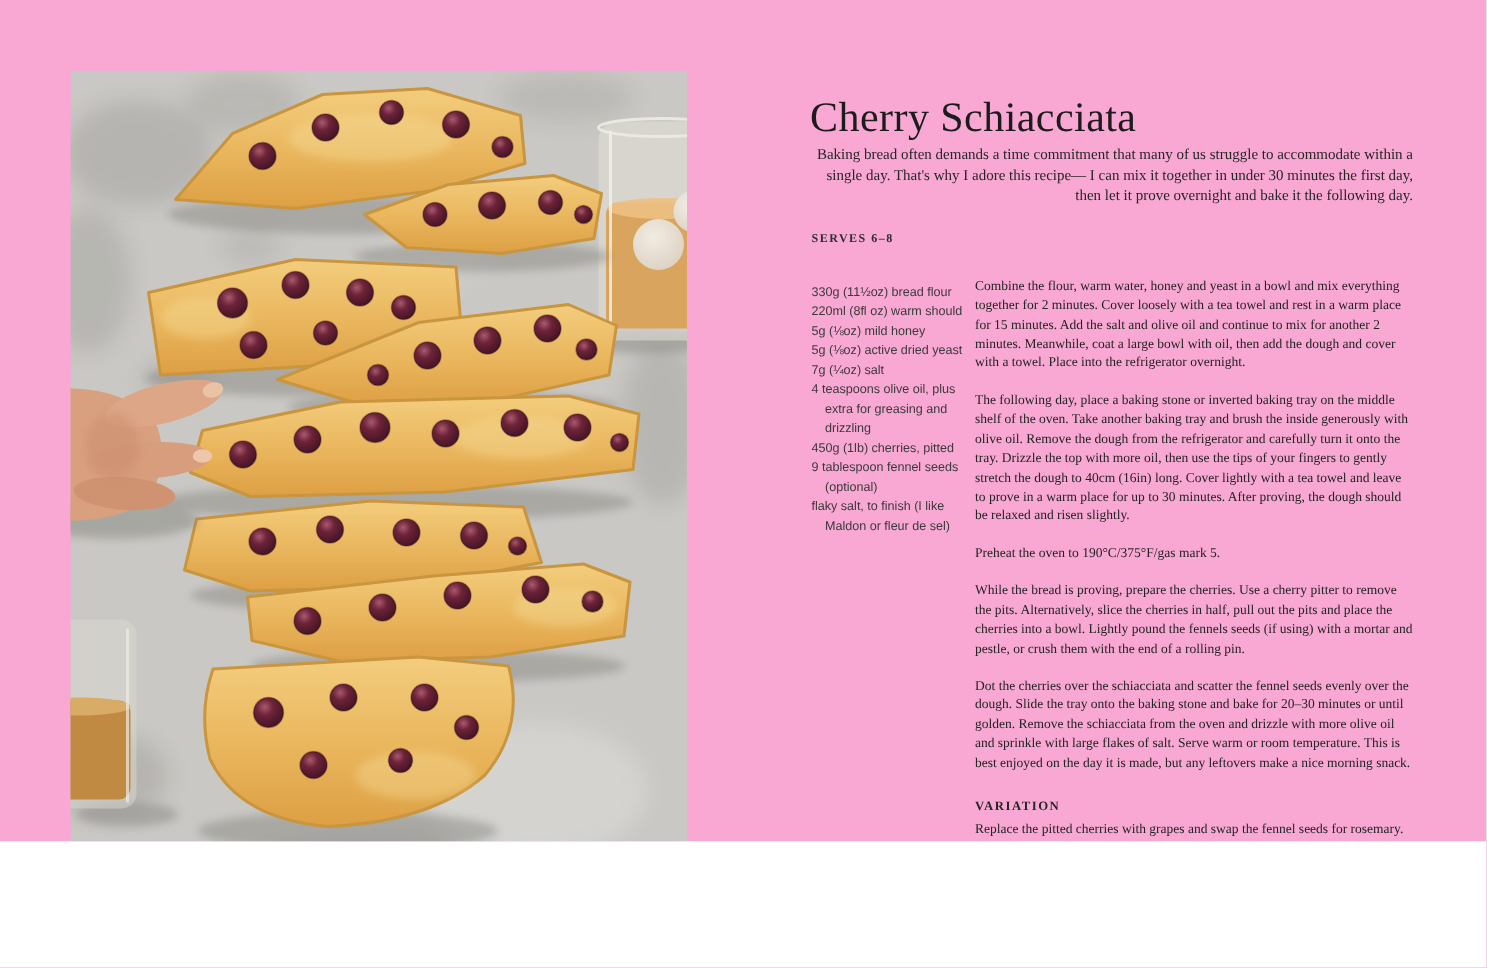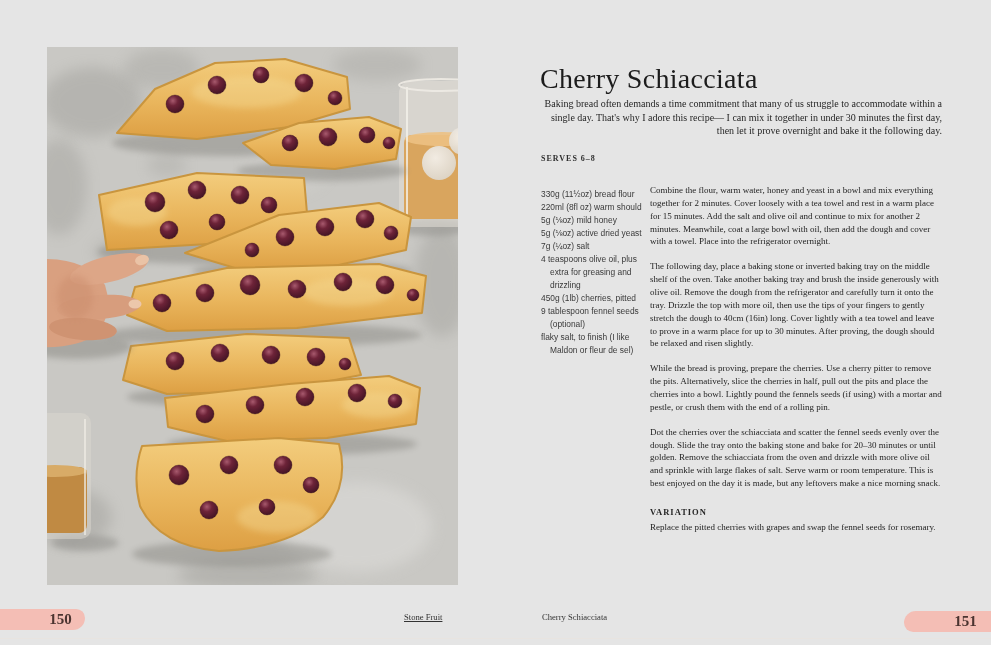--- a/index.html
+++ b/index.html
@@ -1,17 +1,17 @@
 <!DOCTYPE html>
 <html><head>
 <meta charset="utf-8">
 <style>
   html,body{margin:0;padding:0;background:#ffffff;}
   .spread{
-    position:relative;width:991px;height:645px;background:#e5e5e5;
+    position:relative;width:991px;height:561px;background:#f9a8d4;
     font-family:"Liberation Serif", serif;color:#222;overflow:hidden;
   }
   .photo{position:absolute;left:47px;top:47px;width:411px;height:538px;}
   .photo svg{display:block;}
   .title{
     position:absolute;left:540px;top:44px;font-size:28px;font-weight:400;
     color:#1c1c1c;letter-spacing:.3px;white-space:nowrap;
   }
   .intro{
     position:absolute;left:541px;top:87px;width:401px;
@@ -228,20 +228,21 @@
     <div class="ingredient">7g (¼oz) salt</div>
     <div class="ingredient">4 teaspoons olive oil, plus extra for greasing and drizzling</div>
     <div class="ingredient">450g (1lb) cherries, pitted</div>
     <div class="ingredient">9 tablespoon fennel seeds (optional)</div>
     <div class="ingredient">flaky salt, to finish (I like Maldon or fleur de sel)</div>
   </div>
 
   <div class="method">
     <p>Combine the flour, warm water, honey and yeast in a bowl and mix everything together for 2 minutes. Cover loosely with a tea towel and rest in a warm place for 15 minutes. Add the salt and olive oil and continue to mix for another 2 minutes. Meanwhile, coat a large bowl with oil, then add the dough and cover with a towel. Place into the refrigerator overnight.</p>
     <p>The following day, place a baking stone or inverted baking tray on the middle shelf of the oven. Take another baking tray and brush the inside generously with olive oil. Remove the dough from the refrigerator and carefully turn it onto the tray. Drizzle the top with more oil, then use the tips of your fingers to gently stretch the dough to 40cm (16in) long. Cover lightly with a tea towel and leave to prove in a warm place for up to 30 minutes. After proving, the dough should be relaxed and risen slightly.</p>
+    <p>Preheat the oven to 190°C/375°F/gas mark 5.</p>
     <p>While the bread is proving, prepare the cherries. Use a cherry pitter to remove the pits. Alternatively, slice the cherries in half, pull out the pits and place the cherries into a bowl. Lightly pound the fennels seeds (if using) with a mortar and pestle, or crush them with the end of a rolling pin.</p>
     <p>Dot the cherries over the schiacciata and scatter the fennel seeds evenly over the dough. Slide the tray onto the baking stone and bake for 20–30 minutes or until golden. Remove the schiacciata from the oven and drizzle with more olive oil and sprinkle with large flakes of salt. Serve warm or room temperature. This is best enjoyed on the day it is made, but any leftovers make a nice morning snack.</p>
     <div class="variation-head">VARIATION</div>
     <p>Replace the pitted cherries with grapes and swap the fennel seeds for rosemary.</p>
   </div>
 
   <div class="footer-label footer-left">Stone Fruit</div>
   <div class="footer-label footer-right">Cherry Schiacciata</div>
 
   <div class="tab tab-left">150</div>

